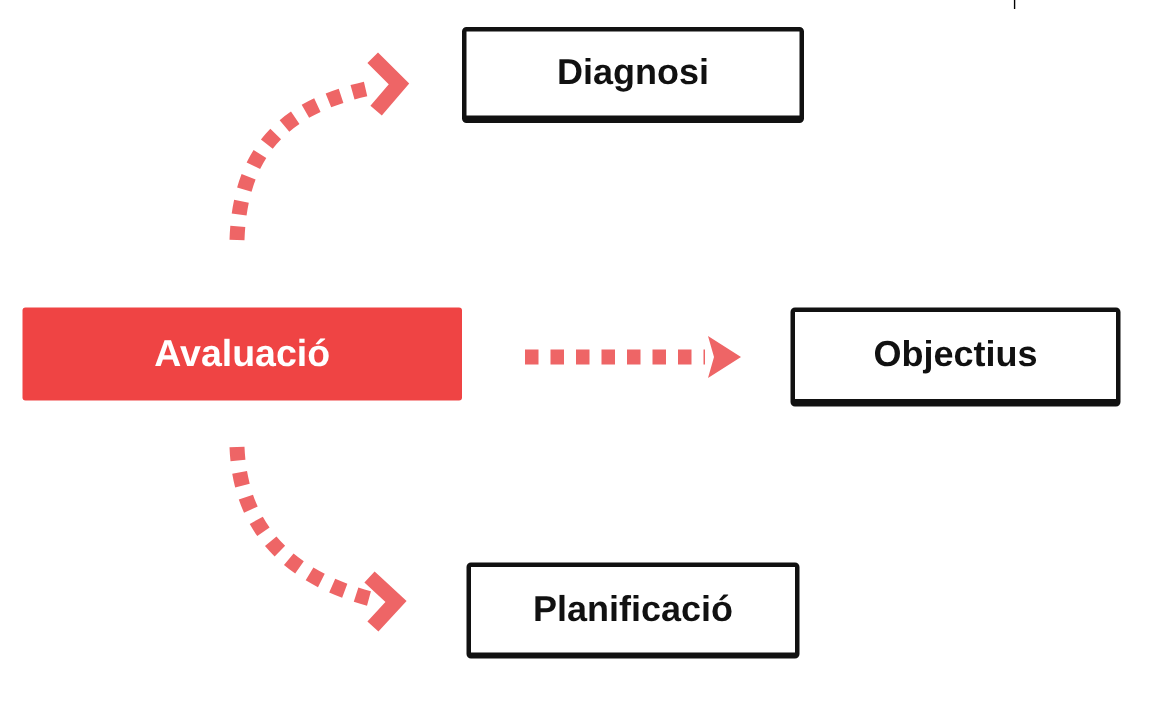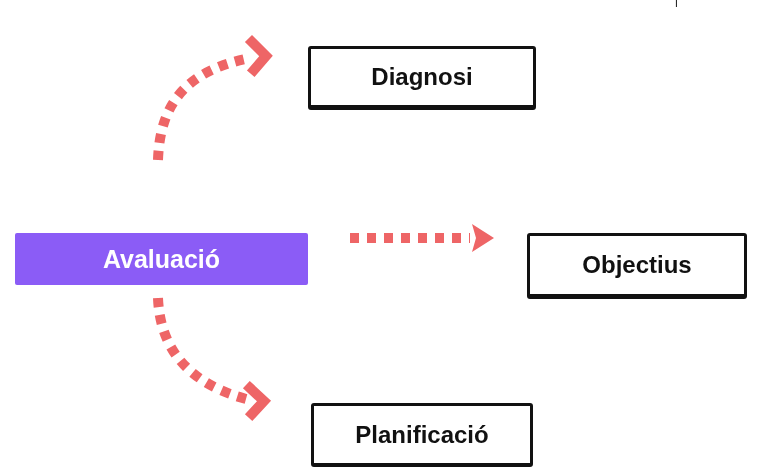--- a/index.html
+++ b/index.html
@@ -1,20 +1,20 @@
 <!DOCTYPE html>
 <html><head>
 <meta charset="utf-8">
 <style>
   html, body { margin:0; padding:0; background:#ffffff; }
   body { width:772px; height:472px; position:relative; overflow:hidden;
          font-family:"Liberation Sans", sans-serif; }
   .box { position:absolute; box-sizing:border-box; display:flex; align-items:center; justify-content:center;
-         font-weight:bold; font-size:24px; color:#111; background:#fff; border:3px solid #111; border-radius:3px;margin-top:28px; }
-  #source { left:15px; top:205px; width:293px; height:52px; background:#8b5cf6; border:none; color:#fff; font-size:25px;
+         font-weight:bold; font-size:24px; color:#111; background:#fff; border:3px solid #111; border-radius:3px; }
+  #source { left:15px; top:205px; width:293px; height:62px; background:#ef4444; border:none; color:#fff; font-size:25px;
             border-radius:2px; }
   #b-diag { left:308px; top:18px; width:228px; height:64px; border-bottom-width:5px; }
   #b-obj  { left:527px; top:205px; width:220px; height:66px; border-bottom-width:5px; }
   #b-plan { left:311px; top:375px; width:222px; height:64px; border-bottom-width:4px; }
   svg#arrows { position:absolute; left:0; top:0; }
   .cursor { position:absolute; left:675px; top:0px; font-size:10px; color:#000; line-height:8px; }
 </style>
 </head>
 <body>
 

